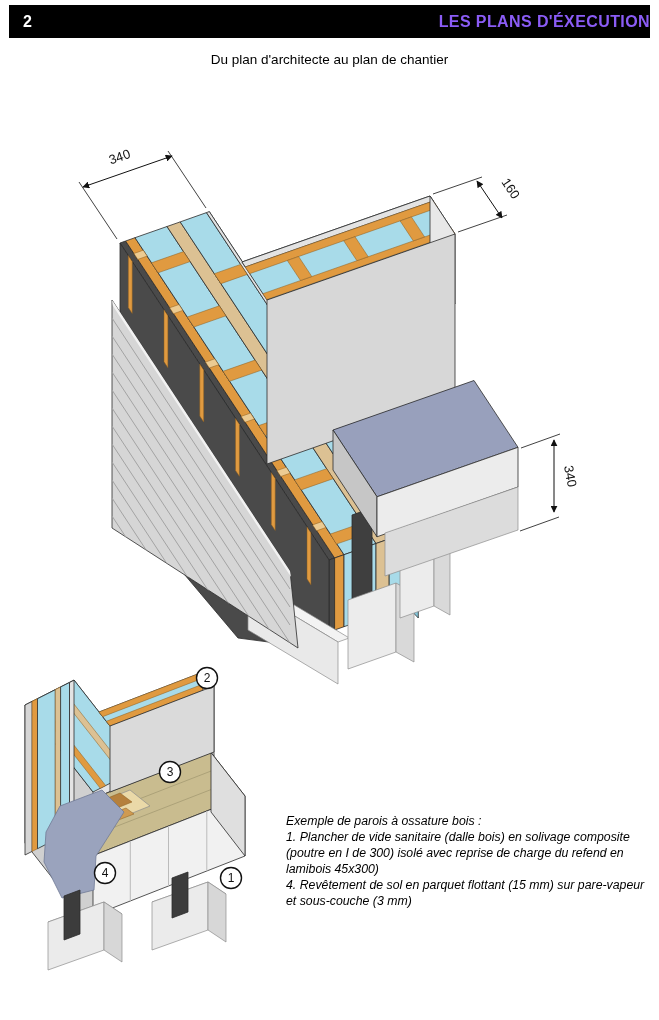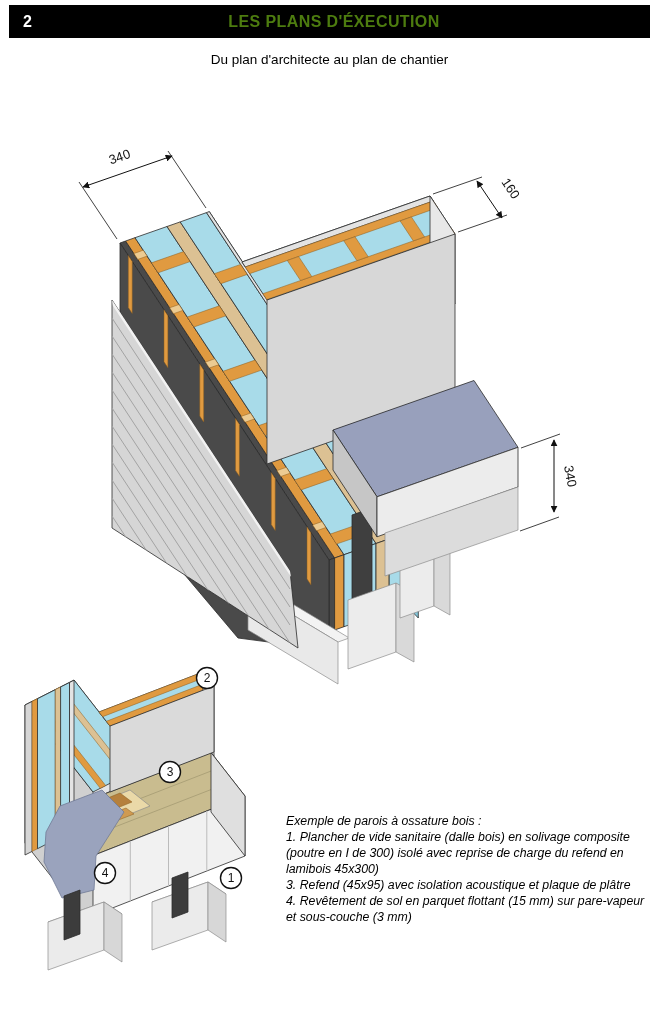--- a/index.html
+++ b/index.html
@@ -2,21 +2,21 @@
 <html><head>
 <meta charset="utf-8">
 <style>
   html,body{margin:0;padding:0;background:#fff;}
   .page{position:relative;width:659px;height:1020px;background:#fff;overflow:hidden;
         font-family:"Liberation Sans",sans-serif;color:#000;}
   .header-bar{position:absolute;left:9px;right:9px;top:5px;height:33px;background:#000;}
   .chapter-num{position:absolute;left:14px;top:50%;transform:translateY(-50%);
         color:#fff;font-size:16px;font-weight:bold;}
   .header-title{position:absolute;left:0;right:0;top:50%;transform:translateY(-50%);
-        text-align:center;color:#4d7c0f;font-size:16px;font-weight:bold;letter-spacing:.4px;padding-left:9px;}
+        text-align:right;color:#8b5cf6;font-size:16px;font-weight:bold;letter-spacing:.4px;padding-left:9px;}
   .subtitle{position:absolute;top:52px;left:0;width:100%;text-align:center;
         font-size:13.5px;font-weight:normal;}
   .fig{position:absolute;left:0;}
   .fig-main{top:90px;width:659px;height:600px;}
   .fig-detail{top:655px;width:300px;height:320px;}
   .notes{position:absolute;left:286px;top:786px;width:362px;font-style:italic;
         font-size:12.3px;line-height:1.3;margin-top:28px;}
   .notes p{margin:0;}
   .page-num{position:absolute;top:985px;left:0;width:100%;text-align:center;font-size:13.5px;}
   
@@ -241,18 +241,17 @@
       <g>
         <circle class="callout-circle" cx="231" cy="878" r="10.5"></circle>
         <text class="callout-num" x="231" y="882.2">1</text>
       </g>
     </g>
   </svg>
 
   <div class="notes">
     <p>Exemple de parois à ossature bois :</p>
     <p>1. Plancher de vide sanitaire (dalle bois) en solivage composite (poutre en I de 300) isolé avec reprise de charge du refend en lamibois 45x300)</p>
-    <p>3. Refend (45x95) avec isolation acoustique et plaque de plâtre</p>
     <p>4. Revêtement de sol en parquet flottant (15 mm) sur pare-vapeur et sous-couche (3 mm)</p>
   </div>
 
 
 </div>
 
 </body></html>

